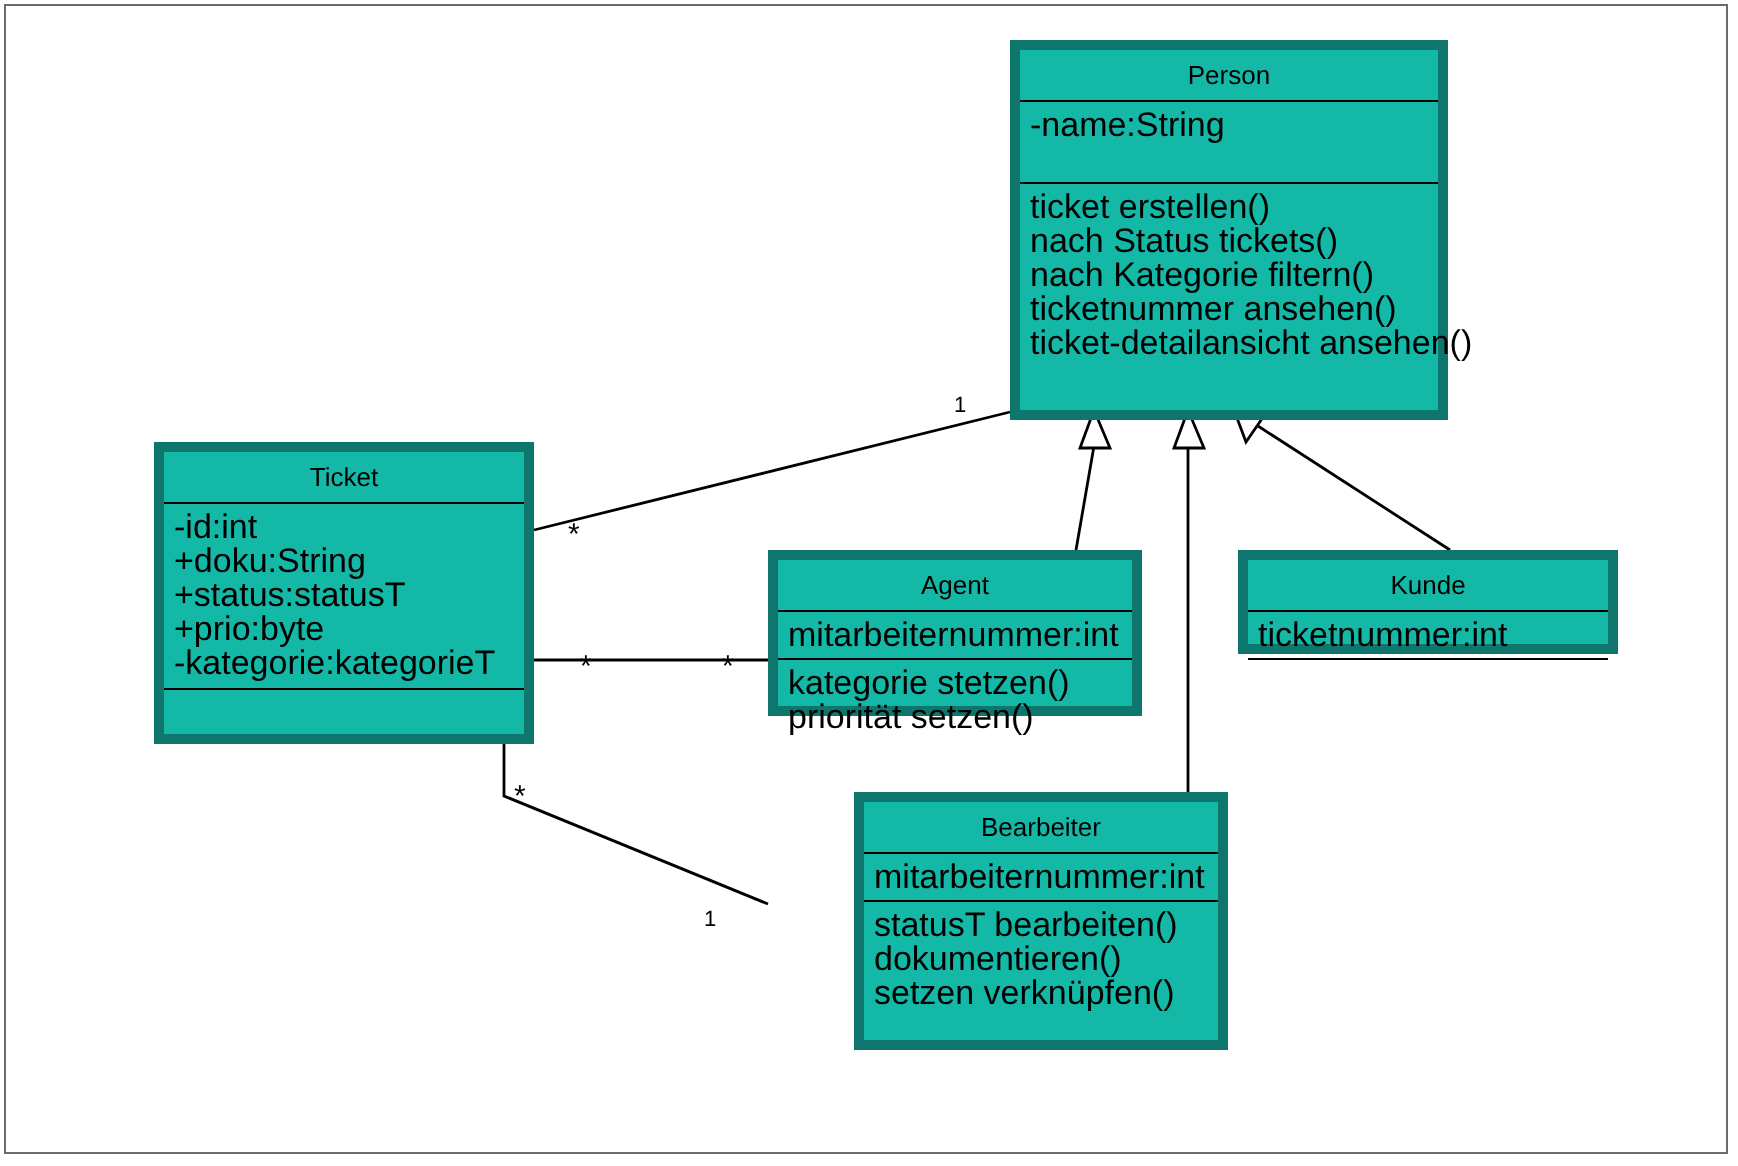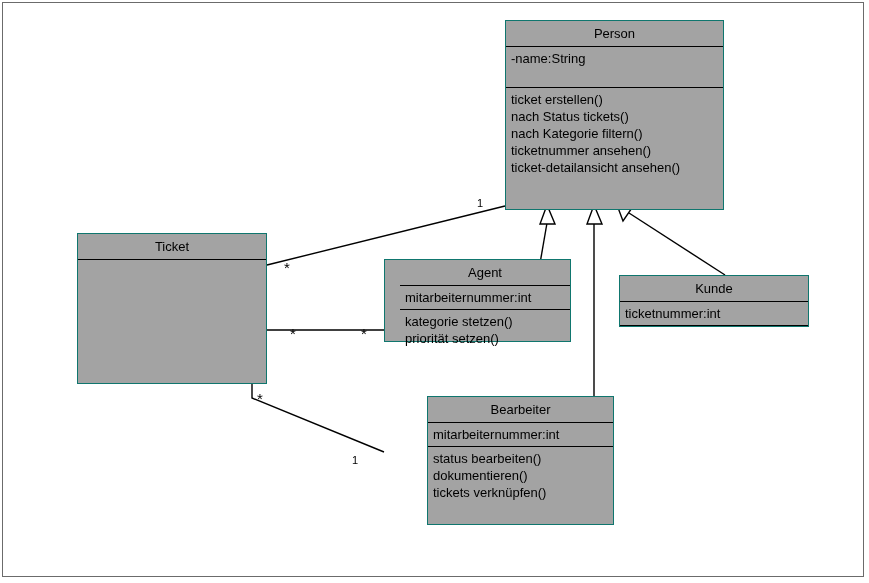--- a/index.html
+++ b/index.html
@@ -30,38 +30,38 @@
     position: absolute;
     left: 0;
     top: 0;
     width: 869px;
     height: 583px;
     pointer-events: none;
   }
   .uml-class {
     position: absolute;
     box-sizing: border-box;
-    border: 1px solid #0f766e;
-    background: #a3a3a3;
+    border: 5px solid #0f766e;
+    background: #14b8a6;
     display: flex;
     flex-direction: column;
   }
   .cls-name {
     text-align: center;
     font-size: 13px;
     color: #000000;
     line-height: 1.0;
     padding: 6px 4px 6px 4px;
     border-bottom: 1px solid #000000;
     box-sizing: border-box;
   }
   .cls-section {
     padding: 3px 5px 3px 5px;
     box-sizing: border-box;
-    font-size: 13px;
+    font-size: 17px;
     color: #000000;
     line-height: 17px;
   }
   .cls-section.divider {
     border-bottom: 1px solid #000000;
   }
   .cls-section .row {
     white-space: nowrap;
   }
   .cls-section.grow {
@@ -117,26 +117,33 @@
     </div>
     <div class="cls-section grow">
       <div class="row">ticket erstellen()</div>
       <div class="row">nach Status tickets()</div>
       <div class="row">nach Kategorie filtern()</div>
       <div class="row">ticketnummer ansehen()</div>
       <div class="row">ticket-detailansicht ansehen()</div>
     </div>
   </div>
 
-  <div class="uml-class" style="left:77px; top:221px; width:190px; height:151px;margin-top:12px;">
+  <div class="uml-class" style="left:77px; top:221px; width:190px; height:151px;">
     <div class="cls-name">Ticket</div>
+    <div class="cls-section divider" style="height:93px;">
+      <div class="row">-id:int</div>
+      <div class="row">+doku:String</div>
+      <div class="row">+status:statusT</div>
+      <div class="row">+prio:byte</div>
+      <div class="row">-kategorie:kategorieT</div>
+    </div>
     <div class="cls-section grow"></div>
   </div>
 
-  <div class="uml-class" style="left:384px; top:259px; width:187px; height:83px;padding-left:15px;">
+  <div class="uml-class" style="left:384px; top:275px; width:187px; height:83px;">
     <div class="cls-name">Agent</div>
     <div class="cls-section divider">
       <div class="row">mitarbeiternummer:int</div>
     </div>
     <div class="cls-section grow">
       <div class="row">kategorie stetzen()</div>
       <div class="row">priorität setzen()</div>
     </div>
   </div>
 
@@ -147,19 +154,19 @@
     </div>
     <div class="cls-section grow"></div>
   </div>
 
   <div class="uml-class" style="left:384px; top:396px; width:187px; height:129px;margin-left:43px;">
     <div class="cls-name">Bearbeiter</div>
     <div class="cls-section divider">
       <div class="row">mitarbeiternummer:int</div>
     </div>
     <div class="cls-section grow">
-      <div class="row">status bearbeiten()</div>
+      <div class="row">statusT bearbeiten()</div>
       <div class="row">dokumentieren()</div>
-      <div class="row">tickets verknüpfen()</div>
+      <div class="row">setzen verknüpfen()</div>
     </div>
   </div>
 
 </div>
 
 </body></html>

